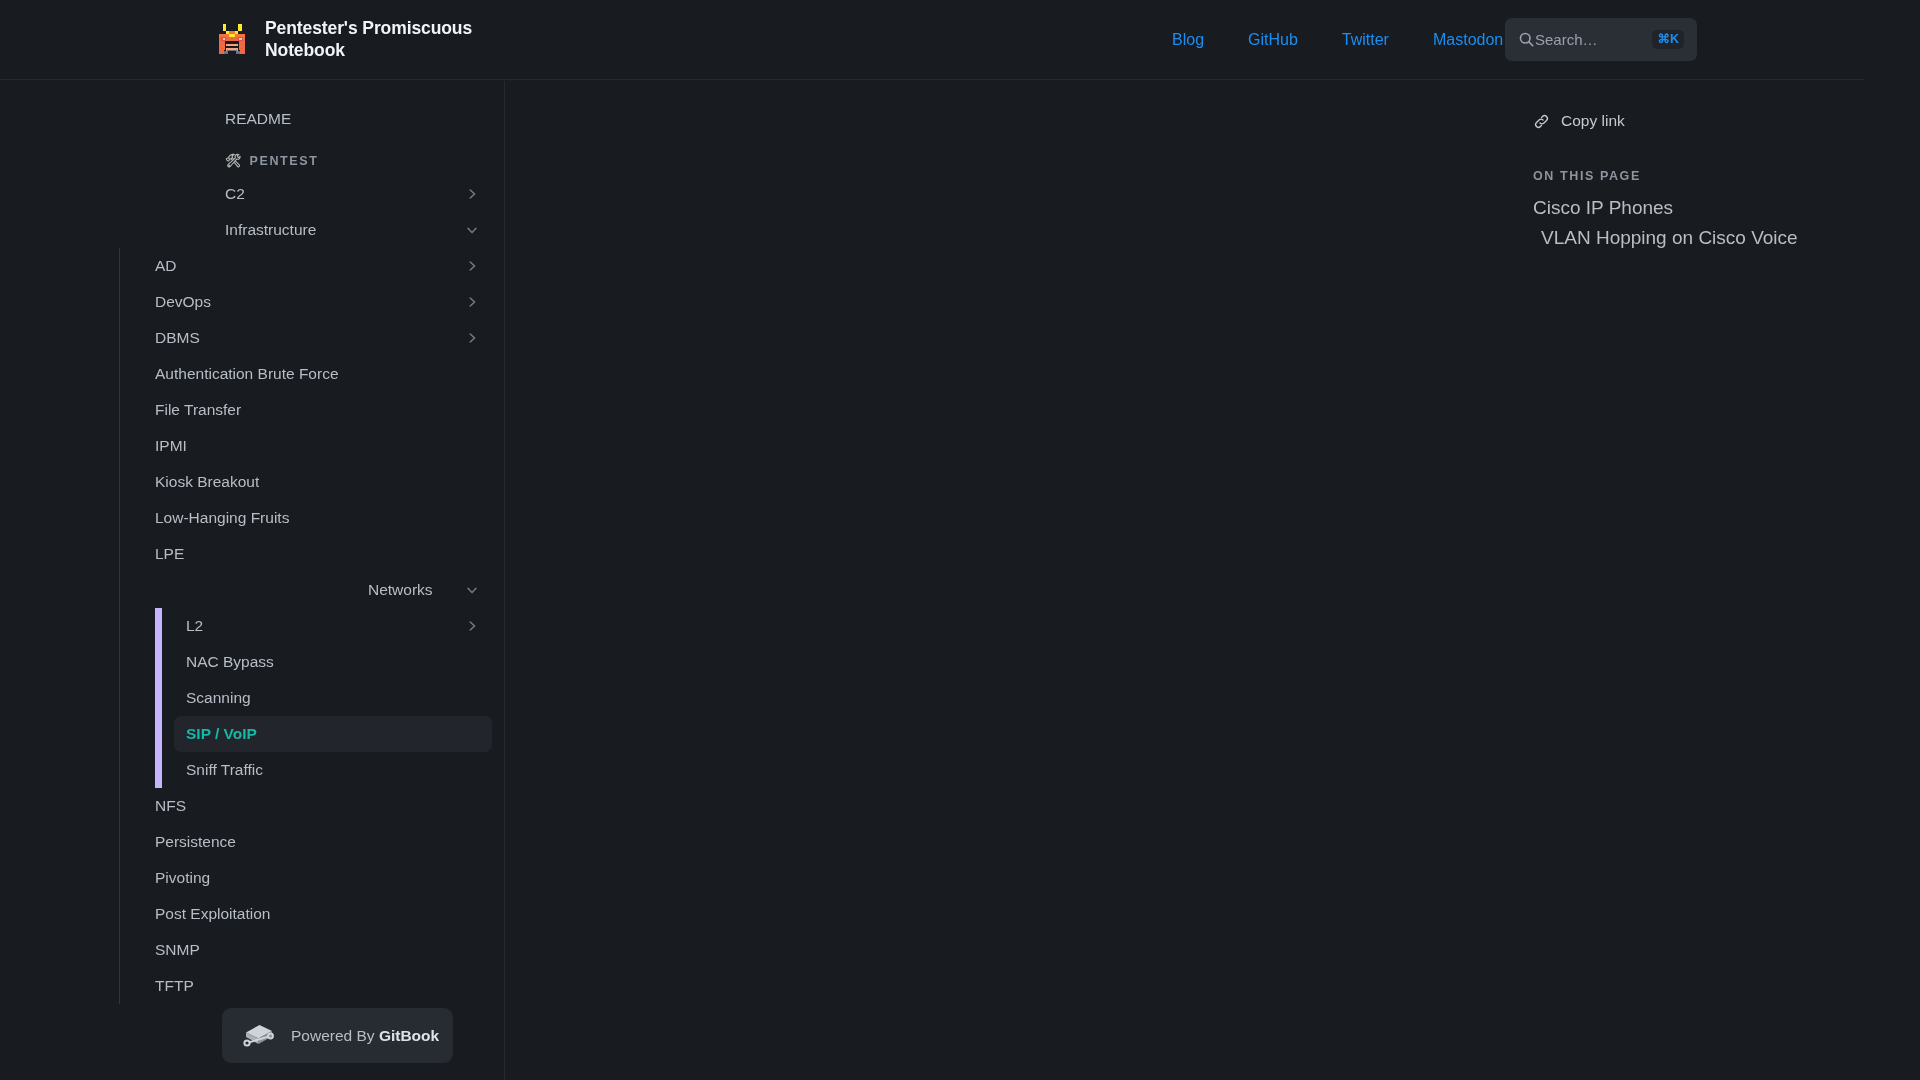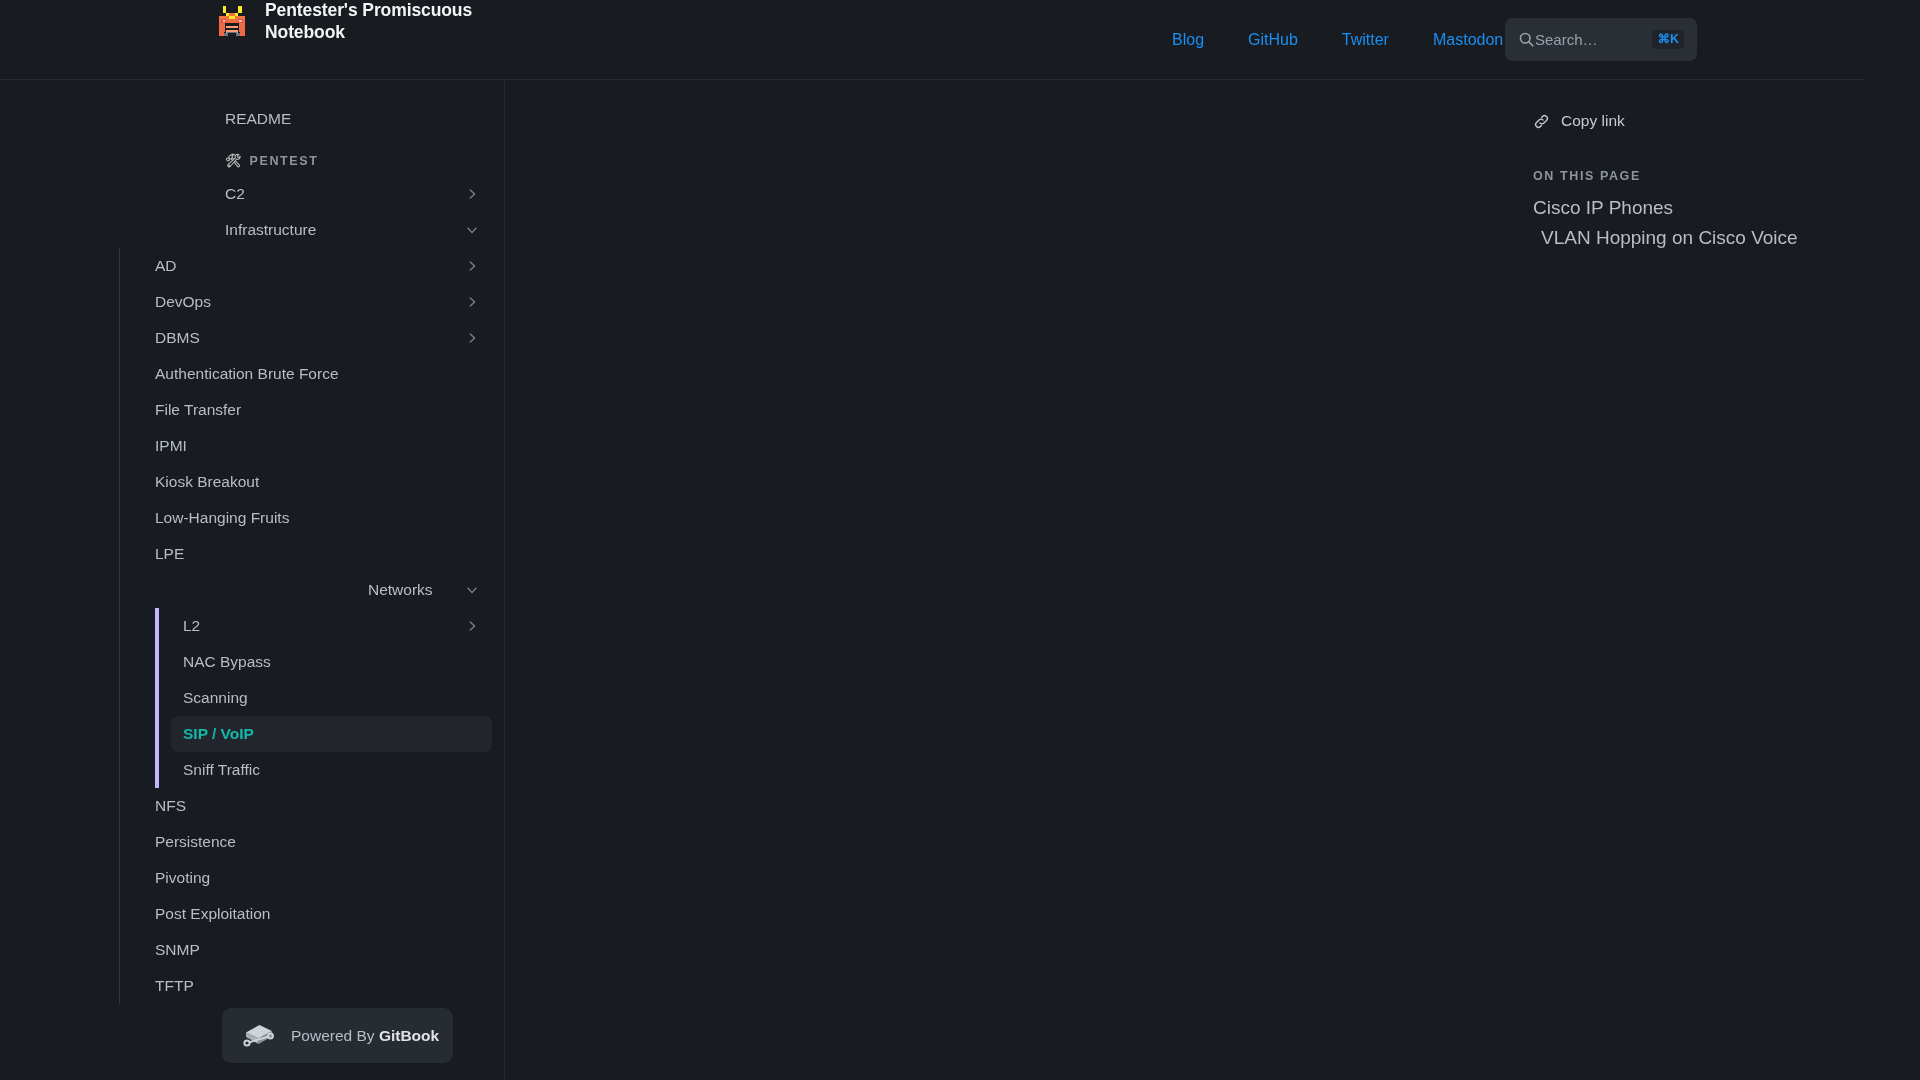--- a/index.html
+++ b/index.html
@@ -10,21 +10,21 @@
     color: #c5cad1;
     overflow: hidden;
   }
 
   
   .header {
     position: absolute; top: 0; left: 0;
     width: 1864px; height: 80px;
     background: #181b1f;
     border-bottom: 1px solid #262a30;
-    display: flex; align-items: flex-start;
+    display: flex; align-items: center;
   }
   .brand {
     display: flex; align-items: center; gap: 14px;
     margin-left: 213px;
     max-width: 330px;
   }
   .brand-logo { width: 38px; height: 38px; flex: 0 0 38px; display:block; }
   .brand-title {
     font-size: 17.5px; font-weight: bold; color: #f2f4f7;
     line-height: 1.25; letter-spacing: -0.1px;
@@ -71,21 +71,21 @@
     display: flex; align-items: center; gap: 8px;
     margin: 16px 0 8px 213px; padding-left: 12px;
     font-size: 12.5px; font-weight: bold; letter-spacing: 1.6px;
     color: #8d95a0; text-transform: uppercase;
   }
   .sb-section .emoji { font-size: 13px; letter-spacing: 0; filter: grayscale(1) brightness(1.25); }
   .sb-group { position: relative; }
   
   .lvl1 > .kids { margin-left: 119px; padding-left: 23px; border-left: 1px solid #31363d; }
   .lvl1 > .kids > .sb-link { margin-left: 0; margin-right: 12px; padding-left: 12px; }
-  .lvl2 > .kids { margin-left: 12px; padding-left: 12px; border-left: 4px solid #c4b5fd; }
+  .lvl2 > .kids { margin-left: 12px; padding-left: 12px; border-left: 7px solid #c4b5fd; }
   .lvl2 > .kids > .sb-link { margin-left: 0; margin-right: 12px; padding-left: 12px; }
   .sb-link .chev { width: 14px; height: 14px; flex: 0 0 14px; opacity: .72; display:block; }
   .sb-link.active { background: #22262c; color: #14b8a6; font-weight: bold; }
   .sb-link .lbl { white-space: nowrap; overflow: hidden; text-overflow: ellipsis; }
 
   
   .gitbook-pill {
     position: absolute; left: 222px; bottom: 17px;
     width: 231px; height: 55px;
     background: #272b32; border-radius: 9px;

